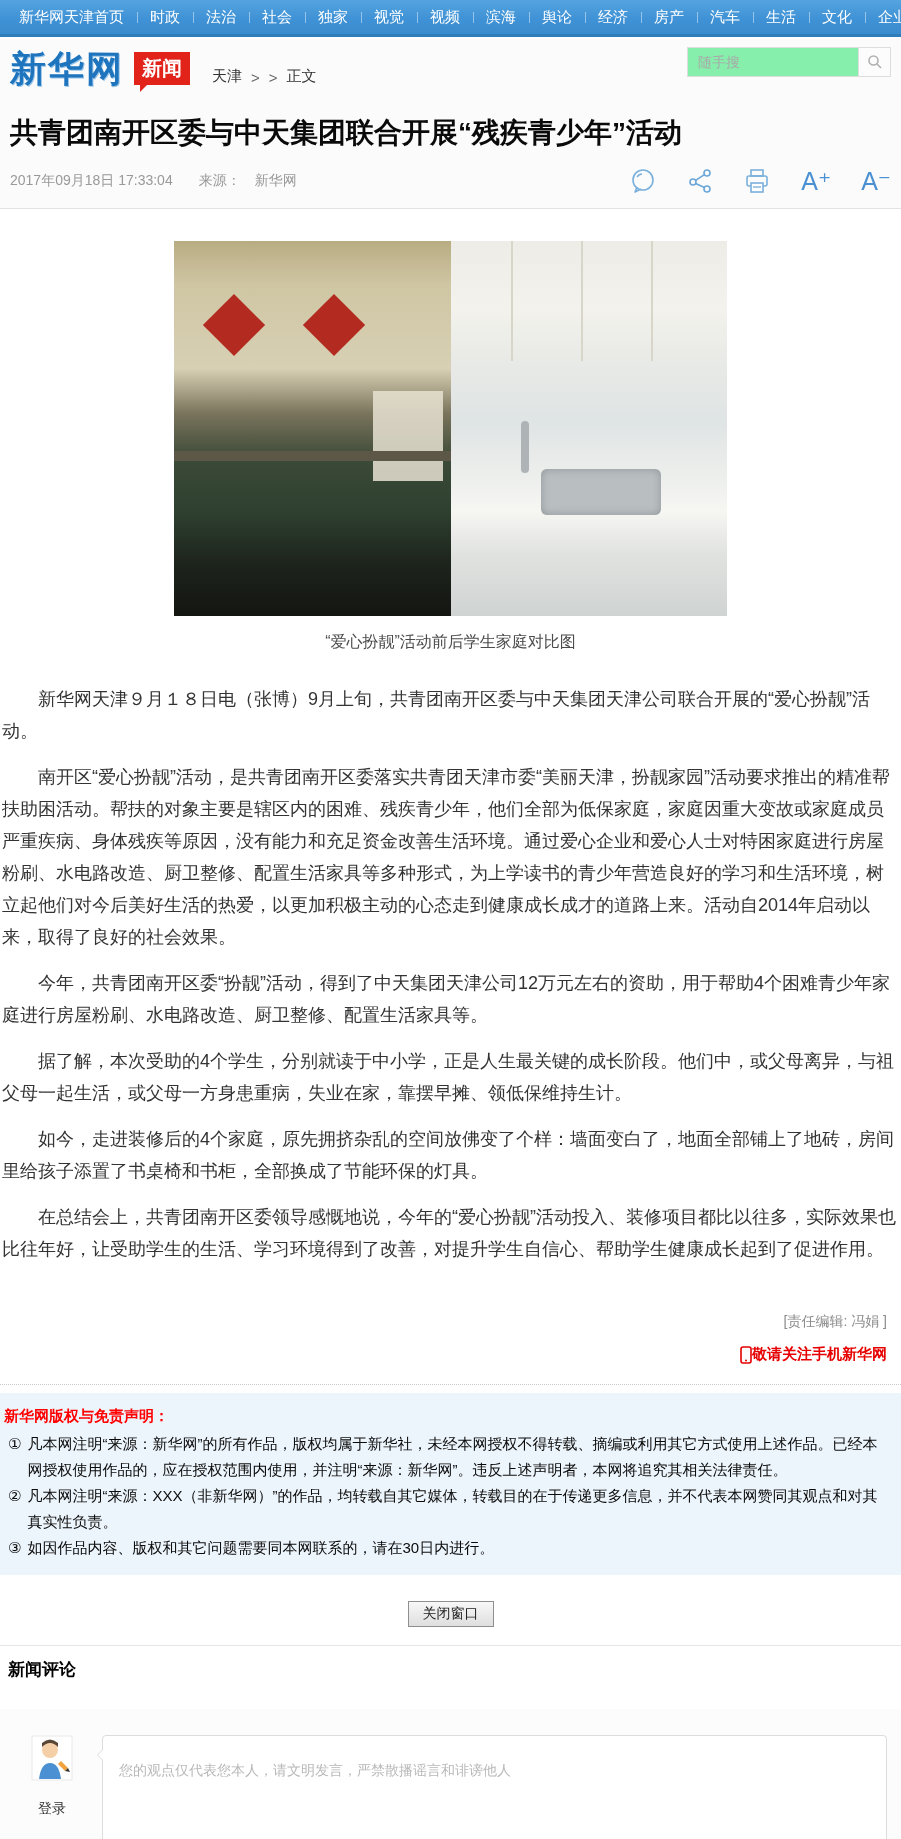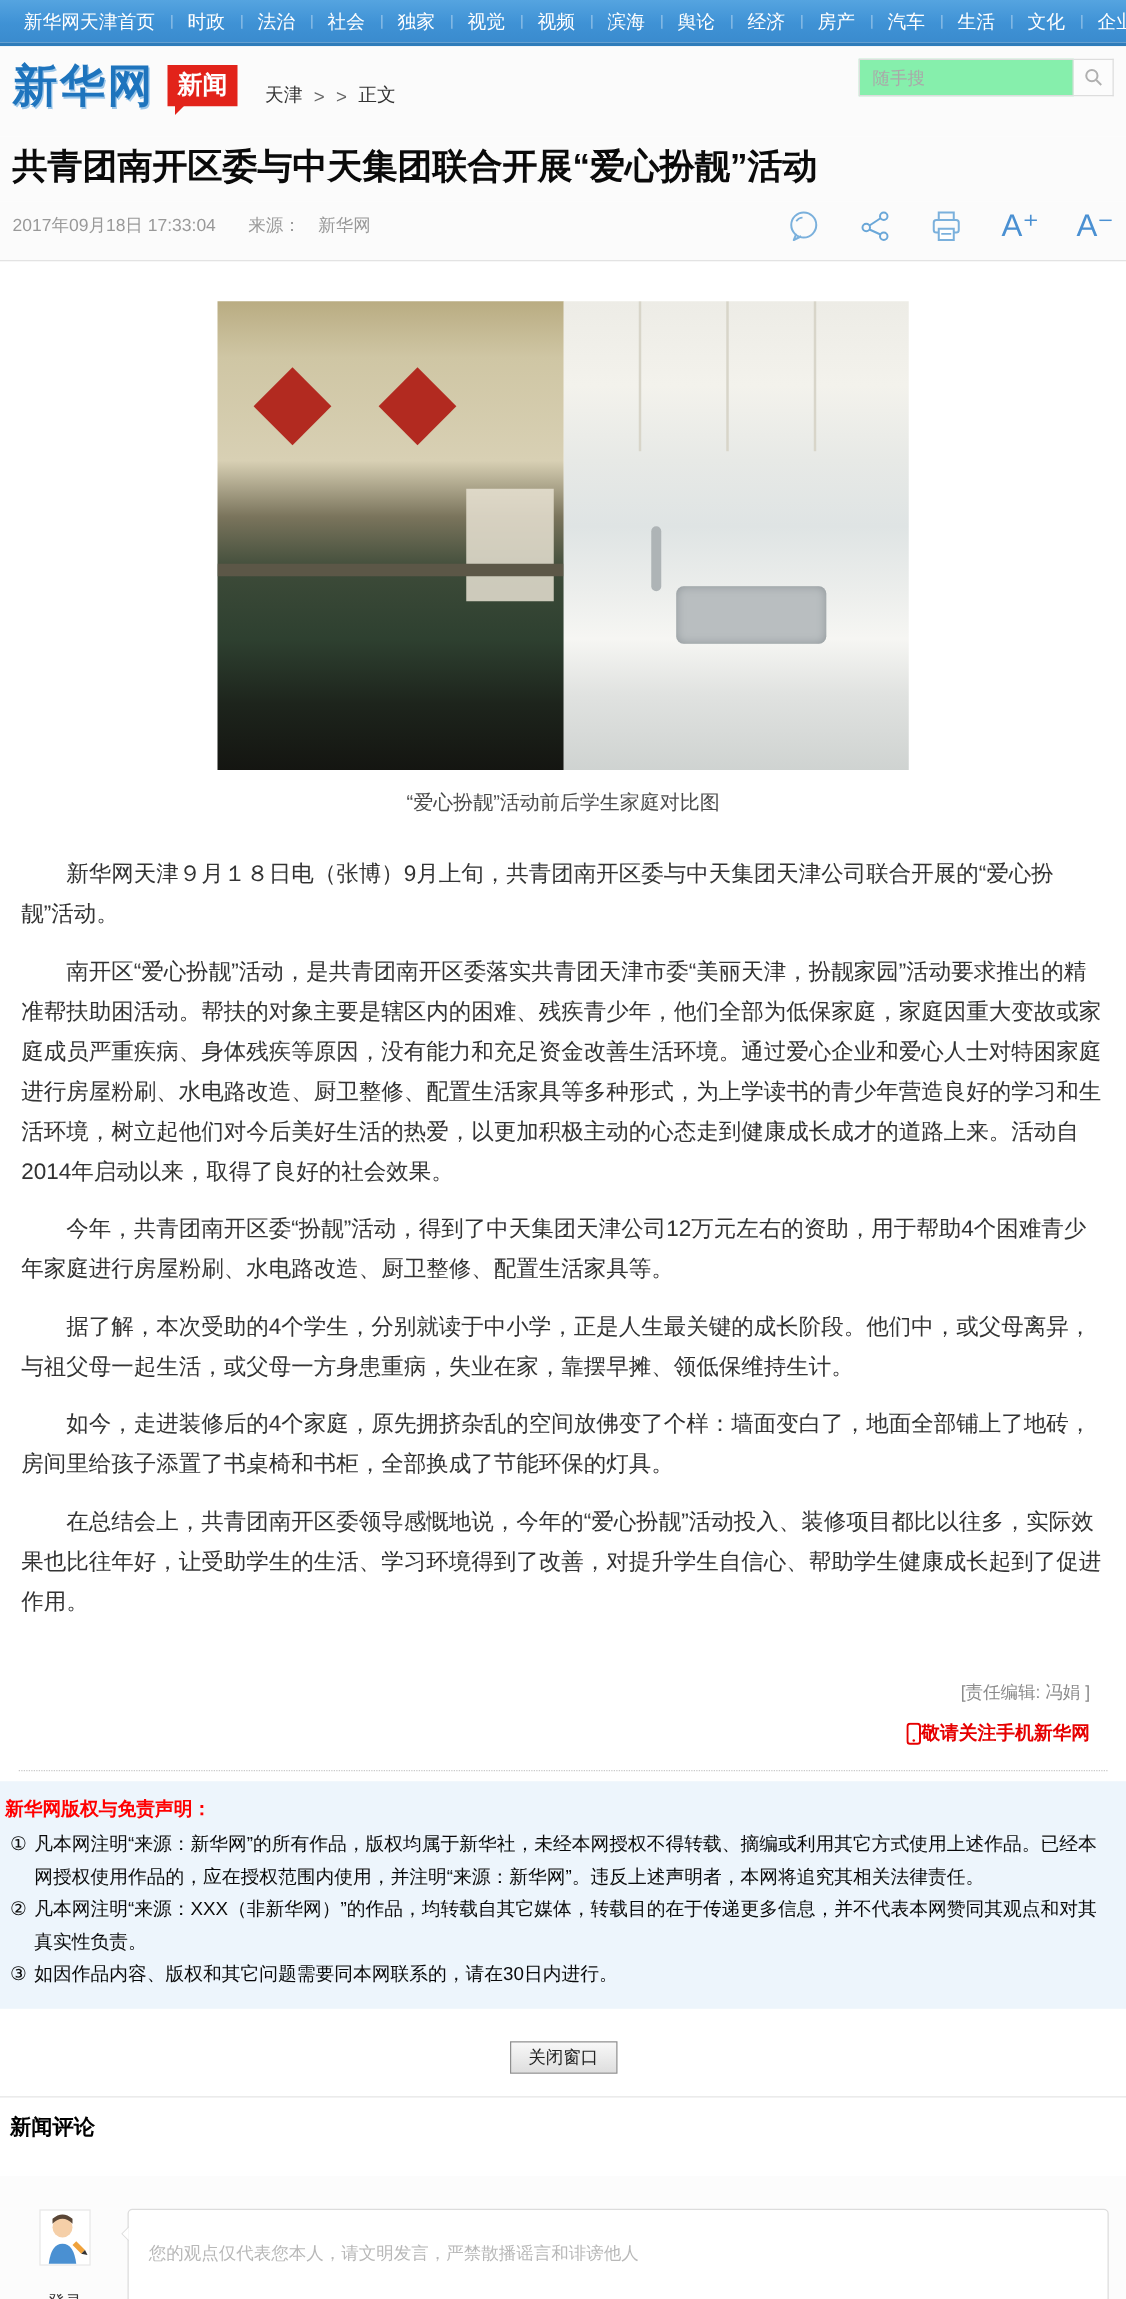--- a/index.html
+++ b/index.html
@@ -28,21 +28,21 @@
   
   .article-title { font-size:28px; font-weight:bold; color:#0a0a0a; padding:6px 10px 10px; background:#fbfbfb; line-height:1.3; }
   .meta-row { background:#fbfbfb; border-bottom:1px solid #e3e3e3; padding:6px 10px 13px; display:flex; align-items:center; font-size:14px; color:#999;text-align:center; }
   .meta-row .src-label { margin-left:26px; }
   .meta-row .src-name { margin-left:14px; }
   .meta-tools { margin-left:auto; display:flex; align-items:center; gap:30px; }
   .tool-ic { cursor:pointer; display:flex; align-items:center; }
   .fontsize { color:#4a90d2; font-size:25px; line-height:1; cursor:pointer; font-weight:normal; }
 
   
-  .content { padding:0 15px; }
+  .content { padding:0 0; }
   .photo-wrap { width:553px; height:375px; margin:32px auto 0; display:flex; }
   .photo-half { position:relative; width:50%; height:100%; overflow:hidden; }
   .photo-before { background:linear-gradient(180deg,#b9ac82 0%,#cfc6a4 12%,#d8d0b4 34%,#7a745c 46%,#3c4a38 58%,#2e4030 72%,#1d241c 86%,#141511 100%); }
   .diamond { position:absolute; width:44px; height:44px; background:#b22a20; transform:rotate(45deg); top:62px; }
   .diamond.d1 { left:38px; } .diamond.d2 { left:138px; }
   .photo-before .window { position:absolute; right:8px; top:150px; width:70px; height:90px; background:#e8e2d2; opacity:.85; }
   .photo-before .shelf { position:absolute; left:0; right:0; top:210px; height:10px; background:#5c5747; }
   .photo-after { background:linear-gradient(180deg,#edece6 0%,#f3f2ec 18%,#e7e9e6 34%,#dfe4e4 48%,#eceeec 62%,#f6f6f3 72%,#e0e2e0 84%,#cfd3d1 100%); }
   .photo-after .cab-line { position:absolute; top:0; height:120px; width:2px; background:#d8d5c9; }
   .photo-after .c1{left:60px;} .photo-after .c2{left:130px;} .photo-after .c3{left:200px;}
@@ -119,21 +119,21 @@
     <input type="text" placeholder="随手搜" style="">
     <span class="search-btn">
       <svg width="16" height="16" viewBox="0 0 16 16">
           <circle cx="6.5" cy="6.5" r="4.5" fill="none" stroke="#b0b0b0" stroke-width="1.6"></circle>
           <line x1="10" y1="10" x2="14" y2="14" stroke="#b0b0b0" stroke-width="1.6"></line>
         </svg>
     </span>
   </div>
 </div>
 
-<h1 class="article-title">共青团南开区委与中天集团联合开展“爱心扮靓”活动</h1>
+<h1 class="article-title">共青团南开区委与中天集团联合开展“残疾青少年”活动</h1>
 <div class="meta-row">
   <span>2017年09月18日 17:33:04</span>
   <span class="src-label">来源：</span>
   <span class="src-name">新华网</span>
   <span class="meta-tools">
     <span class="tool-ic">
       <svg width="28" height="28" viewBox="0 0 28 28">
           <circle cx="14" cy="13" r="10" fill="none" stroke="#7ab0dc" stroke-width="1.6"></circle>
           <path d="M8 20 L6 25 L12 22" fill="none" stroke="#7ab0dc" stroke-width="1.6" stroke-linejoin="round"></path>
           <path d="M8 10 q2 -3 5 -3" fill="none" stroke="#7ab0dc" stroke-width="1.4"></path>

